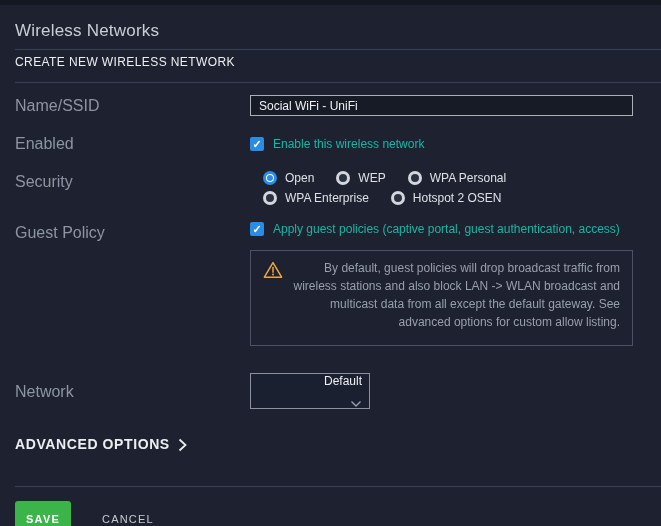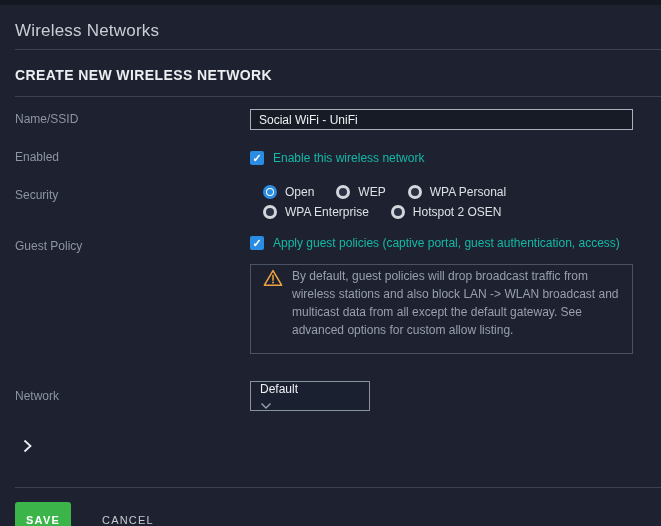--- a/index.html
+++ b/index.html
@@ -22,38 +22,38 @@
   }
   .divider {
     height: 1px;
     background: #3b4253;
     margin-left: 15px;
     margin-right: 0;
   }
   .divider.d1 { margin-top: 8px; }
   .divider.d2 { margin-top: 13px; }
   .section-title {
-    font-size: 14px;
-    font-weight: 700;
+    font-size: 12px;
+    font-weight: 400;
     color: #eceef1;
     letter-spacing: 0.4px;
-    margin: 17px 0 0 15px;
+    margin: 5px 0 0 15px;
   }
   .form { margin-top: 12px; }
   .row {
     display: flex;
     align-items: center;
     padding-left: 15px;
     margin-bottom: 17px;
   }
   .row.top-align { align-items: flex-start; }
   .row-label {
     width: 235px;
     flex: 0 0 235px;
-    font-size: 12px;
+    font-size: 16px;
     color: #8d94a2;
     line-height: 21px;
   }
   .field { width: 383px; flex: 0 0 383px; }
   .text-input {
     width: 383px;
     height: 21px;
     background: #171b26;
     border: 1px solid #aab0ba;
     color: #eef0f3;
@@ -102,37 +102,38 @@
     display: block;
     width: 6px; height: 6px;
     border-radius: 50%;
     background: #2a8ce2;
   }
   .radio-label { font-size: 12px; color: #dde0e5; margin-left: 8px; line-height: 14px; }
   .warning-box {
     margin-top: 14px;
     width: 383px;
     border: 1px solid #4b5264;
-    padding: 2px 12px 14px 12px;
+    padding: 8px 12px 14px 12px;
     display: flex;
     align-items: flex-start;
+    text-align: right;
   }
   .warning-icon { flex: 0 0 20px; margin-top: 2px; }
   .warning-text {
     margin-left: 9px;
     font-size: 12px;
     line-height: 18px;
     color: #989fad;
   }
   .row.network { margin-top: 27px; margin-bottom: 0; }
   .select {
-    width: 120px; height: 30px;
+    width: 120px; height: 36px;
     border: 1px solid #8a919f;
     background: #1b2030;
-    display: flex; align-items: flex-start;
+    display: flex; align-items: flex-end;
     padding: 0 7px 0 9px;
     cursor: pointer;
     flex-direction: column;
   }
   .select-value { flex: 1; font-size: 12px; color: #eef0f3; }
   .advanced {
     margin: 27px 0 0 15px;
     display: flex; align-items: center;
     cursor: pointer;
   }
@@ -259,20 +260,21 @@
         <svg width="12" height="8" viewBox="0 0 12 8" fill="none" xmlns="http://www.w3.org/2000/svg">
           <polyline points="1.5,1.5 6,6 10.5,1.5" stroke="#9aa0ad" stroke-width="1.4" fill="none"></polyline>
         </svg>
       </div>
     </div>
   </div>
 
 </div>
 
 <div class="advanced">
+  <span class="advanced-label">ADVANCED OPTIONS</span>
   <svg class="chev" width="9" height="14" viewBox="0 0 9 14" fill="none" xmlns="http://www.w3.org/2000/svg">
     <polyline points="1.5,1.5 7.5,7 1.5,12.5" stroke="#eceef1" stroke-width="1.8" fill="none"></polyline>
   </svg>
 </div>
 
 <div class="divider footer-divider"></div>
 
 <div class="footer">
   <button class="save-btn">SAVE</button>
   <button class="cancel-btn">CANCEL</button>

